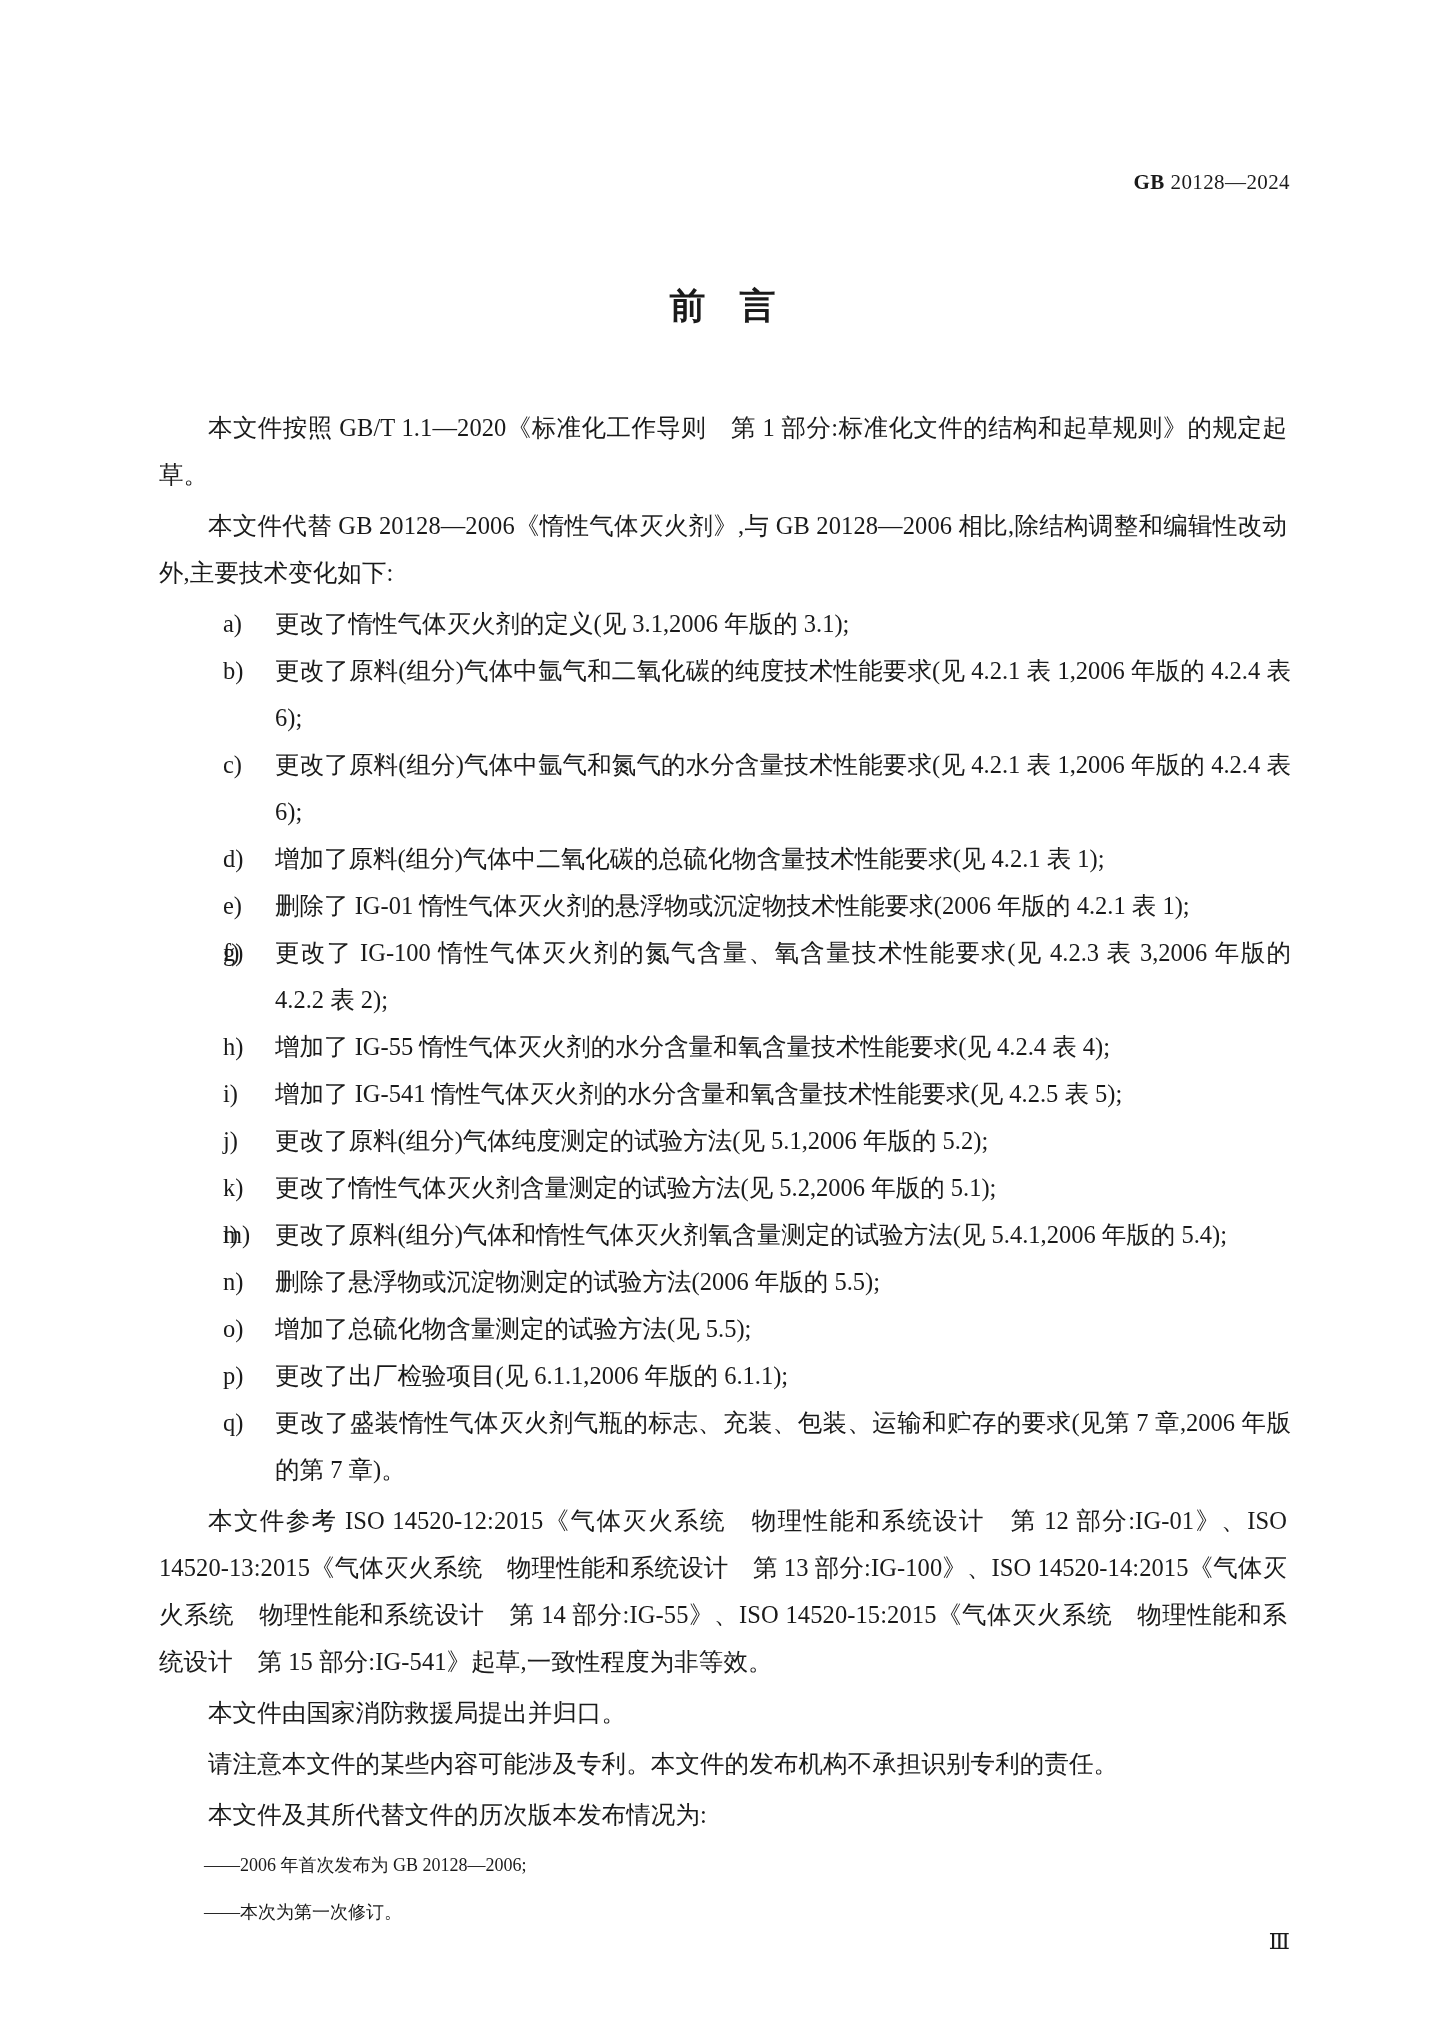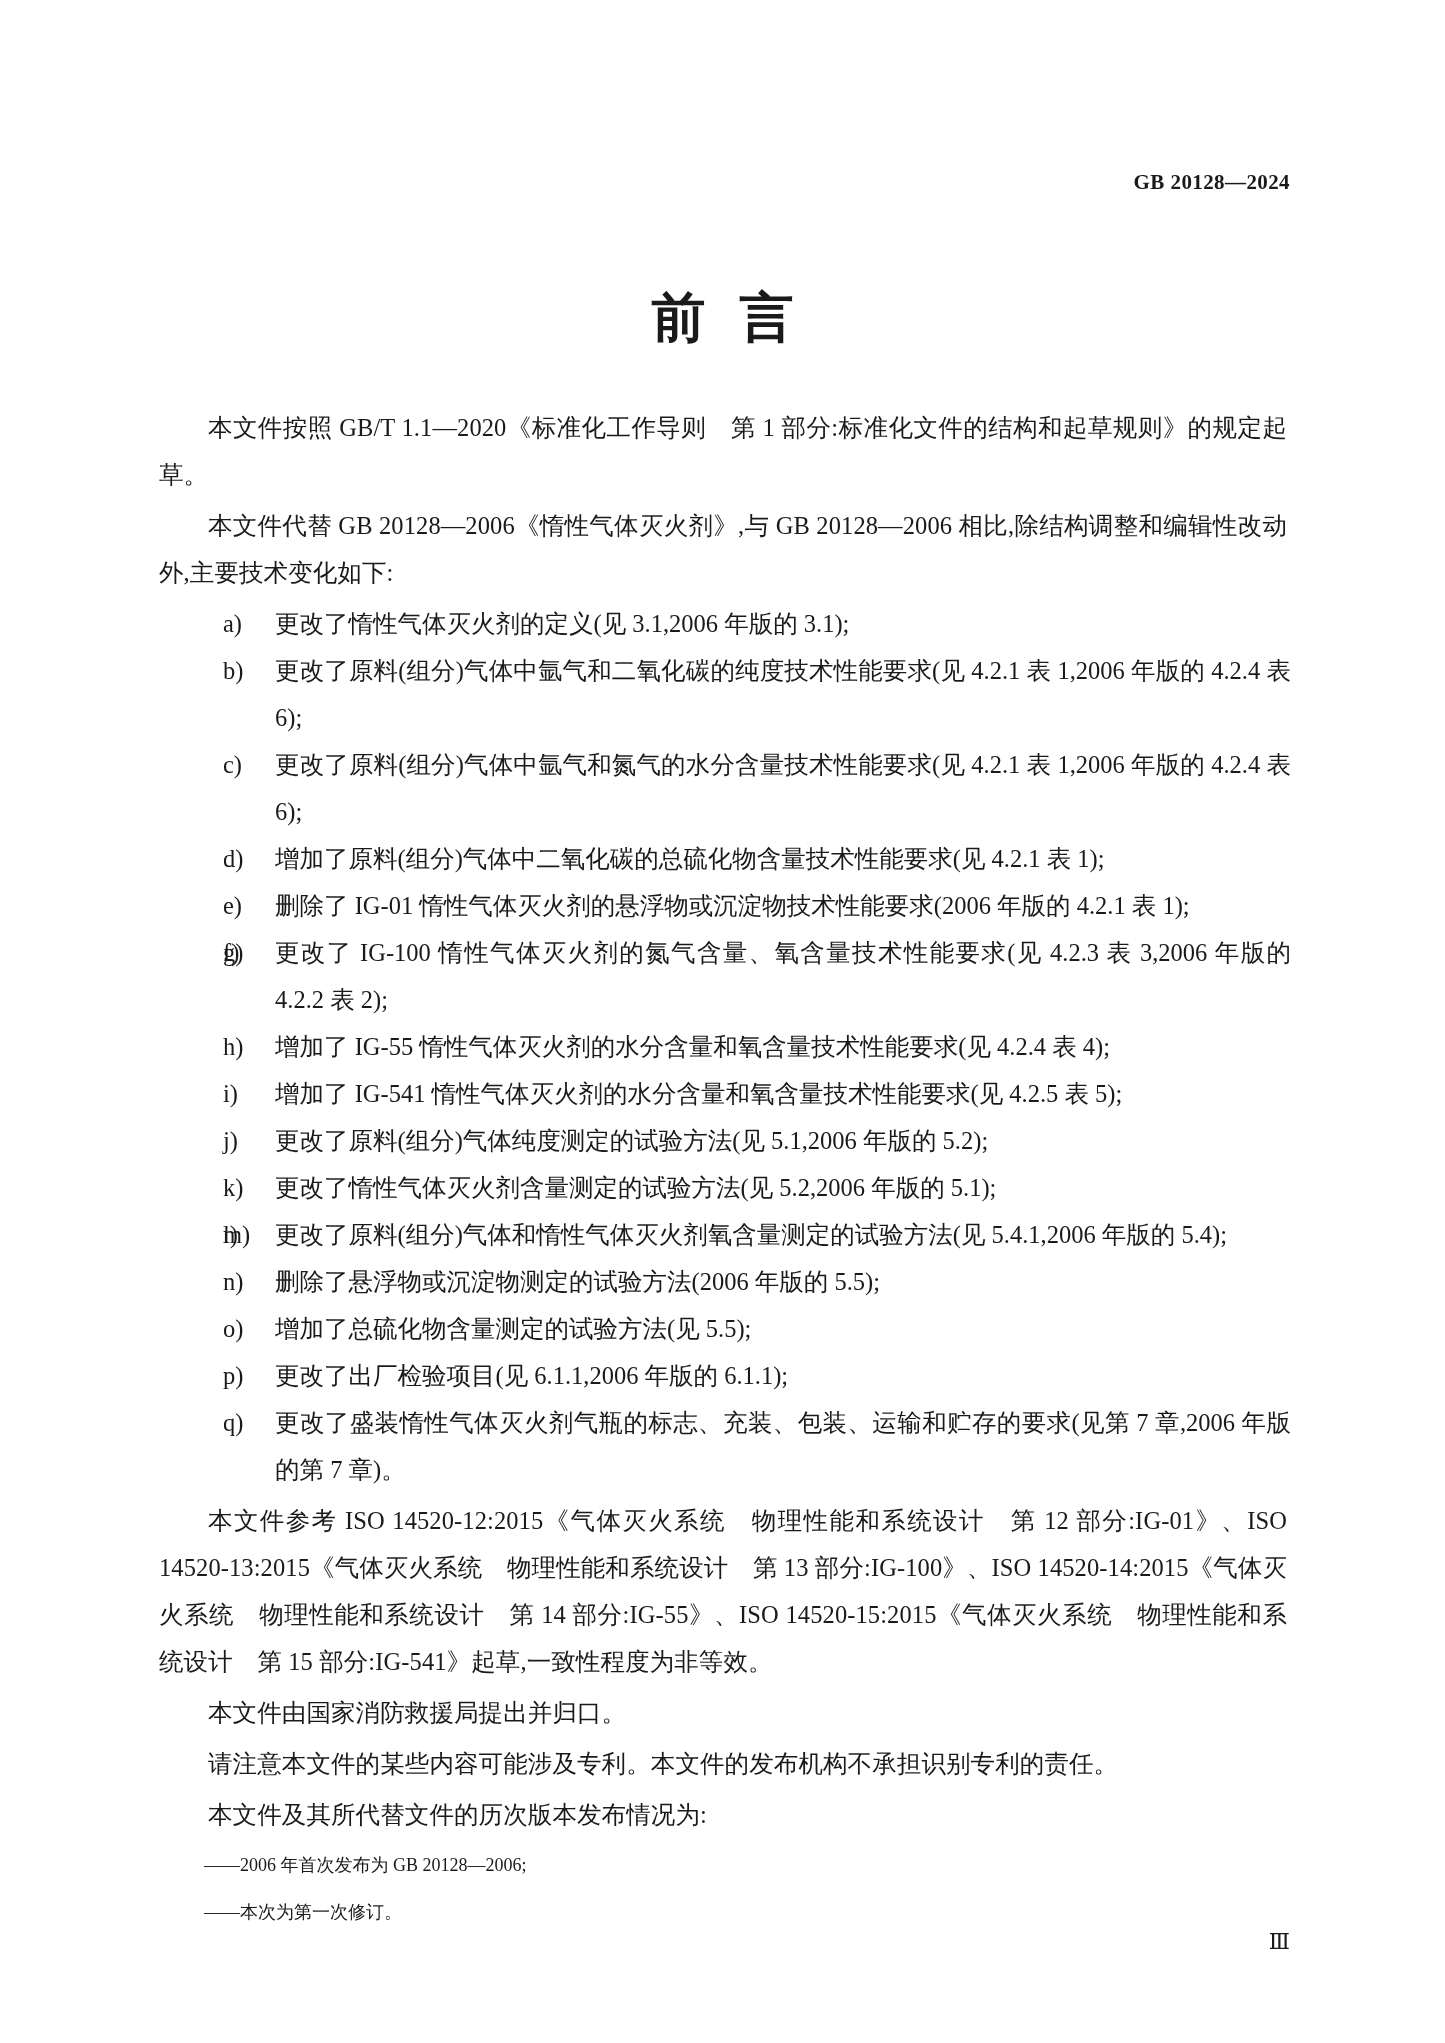--- a/index.html
+++ b/index.html
@@ -28,32 +28,32 @@
     font-size: 21px;
     letter-spacing: 0.4px;
     white-space: nowrap;
   }
   .page-header .gb {
     font-weight: bold;
     font-family: "Liberation Serif", "DejaVu Serif", serif;
     letter-spacing: 0.5px;
   }
   .page-header .num {
-    font-weight: bold;
+    font-weight: normal;
     margin-top: 46px;
   }
 
   
   .doc-title {
     position: absolute;
     top: 282px;
     left: 0;
     width: 1445px;
     text-align: center;
-    font-size: 54px;
+    font-size: 36px;
     font-weight: bold;
     letter-spacing: 34px;
     text-indent: 34px;
     font-family: "DejaVu Serif", "Liberation Serif", serif;
   }
 
   
   .body-block {
     position: absolute;
     top: 400px;

